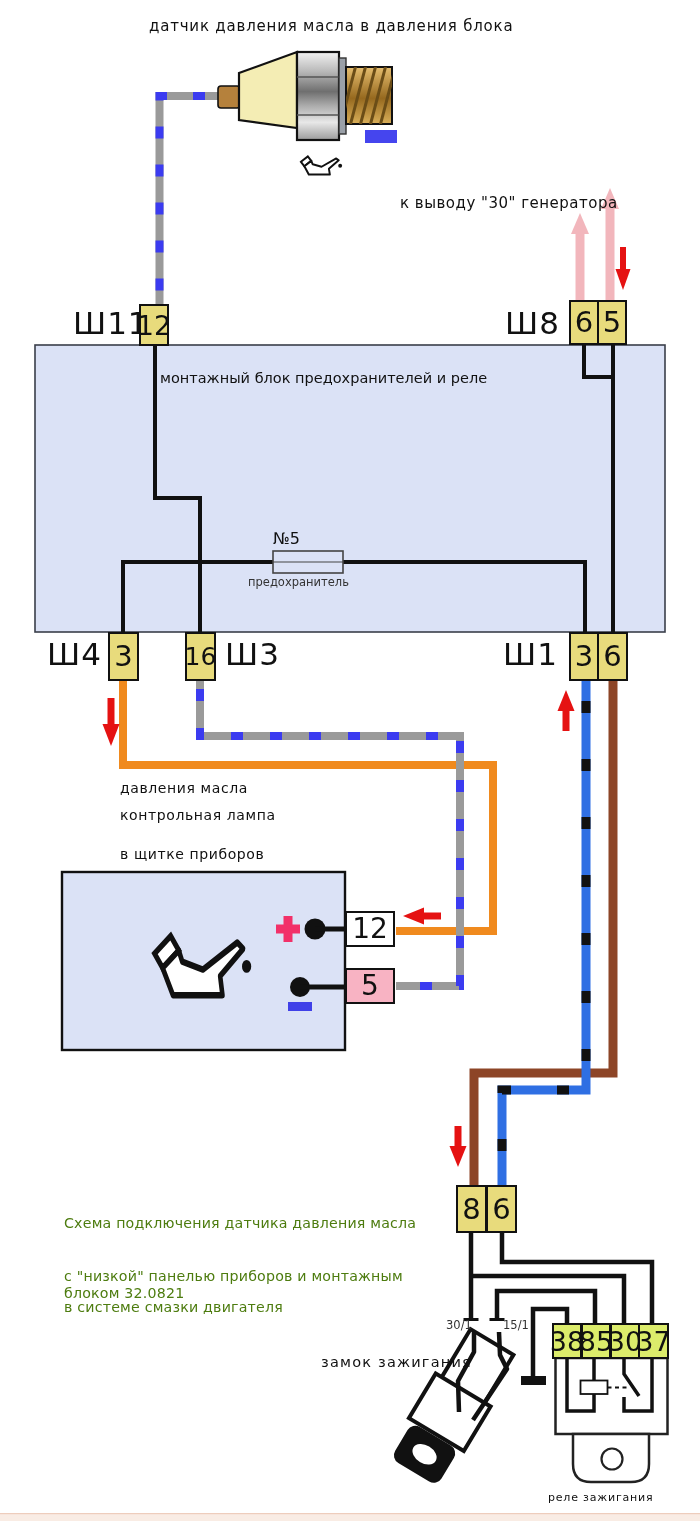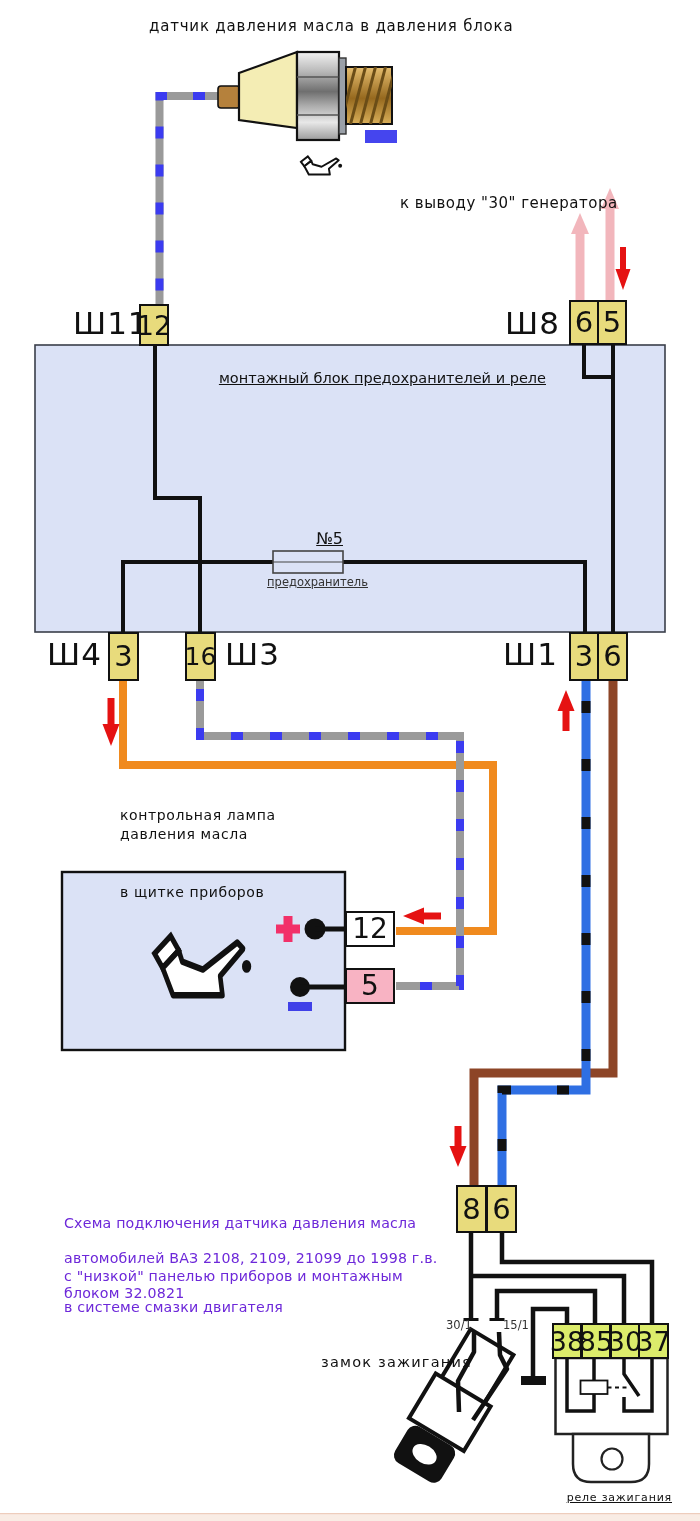--- a/index.html
+++ b/index.html
@@ -6,22 +6,22 @@
   #stage{position:relative;width:700px;height:1521px;background:#fff;overflow:hidden;
          font-family:"DejaVu Sans","Liberation Sans",sans-serif;color:#111;}
   #stage svg{position:absolute;left:0;top:0;}
   .txt{position:absolute;white-space:pre;}
   .pin{position:absolute;box-sizing:border-box;background:#e8db7c;border:2px solid #111;
        display:flex;align-items:center;justify-content:center;font-size:29px;line-height:1;}
   .pin.relaypin{background:#dcec6b;font-size:27px;}
   .shlabel{position:absolute;font-size:31px;line-height:1;letter-spacing:1px;}
   .small{font-size:11.5px;color:#333;}
   .lampline{font-size:14px;line-height:19.5px;letter-spacing:0.6px;}
-  .capline{font-size:14.2px;line-height:17.6px;color:#6d28d9;letter-spacing:0.2px;}
-  .ctr{text-align:right;text-decoration:underline;}
+  .capline{font-size:14.2px;line-height:17.6px;color:#4d7c0f;letter-spacing:0.2px;}
+  .ctr{text-align:left;}
 </style>
 </head>
 <body>
 
 <div id="stage">
 
 <svg width="700" height="1521" viewBox="0 0 700 1521">
   <defs>
     <linearGradient id="nutgrad" x1="0" y1="0" x2="0" y2="1">
       <stop offset="0" stop-color="#f2f2f2"></stop>
@@ -194,29 +194,28 @@
 <div class="shlabel" style="left:47px;top:639px;">Ш4</div>
 <div class="pin" style="left:108px;top:632px;width:31px;height:49px;">3</div>
 <div class="pin" style="left:185px;top:632px;width:31px;height:49px;font-size:25px;">16</div>
 <div class="shlabel" style="left:225px;top:639px;">Ш3</div>
 
 <div class="shlabel" style="left:503px;top:639px;">Ш1</div>
 <div class="pin" style="left:569px;top:632px;width:30px;height:49px;">3</div>
 <div class="pin" style="left:597px;top:632px;width:31px;height:49px;">6</div>
 
 <div class="txt lampline" style="left:120px;top:806px;">контрольная лампа</div>
-<div class="txt lampline" style="left:120px;top:825px;">давления масла</div>
-<div class="txt lampline" style="left:120px;top:883px;">в щитке приборов</div>
+<div class="txt lampline" style="left:120px;top:779px;">давления масла</div>
+<div class="txt lampline" style="left:120px;top:845px;">в щитке приборов</div>
 
 <div class="pin" style="left:345px;top:911px;width:50px;height:36px;background:#fff;font-size:28px;border-width:2.5px;">12</div>
 <div class="pin" style="left:345px;top:968px;width:50px;height:36px;background:#f8b3c3;font-size:28px;border-width:2.5px;">5</div>
 
 <div class="txt capline" style="left:64px;top:1215px;">Схема подключения датчика давления масла</div>
 <div class="txt capline" style="left:64px;top:1299px;">в системе смазки двигателя</div>
-<div class="txt capline" style="left:64px;top:1250px;">автомобилей ВАЗ 2108, 2109, 21099 до 1998 г.в.</div>
 <div class="txt capline" style="left:64px;top:1268px;">с "низкой" панелью приборов и монтажным</div>
 <div class="txt capline" style="left:64px;top:1285px;">блоком 32.0821</div>
 
 <div class="pin" style="left:456px;top:1185px;width:31px;height:48px;">8</div>
 <div class="pin" style="left:486px;top:1185px;width:31px;height:48px;">6</div>
 
 <div class="txt small" style="left:446px;top:1318px;">30/1</div>
 <div class="txt small" style="left:503px;top:1318px;">15/1</div>
 
 <div class="txt" style="left:321px;top:1354px;font-size:14.5px;letter-spacing:1.2px;">замок зажигания</div>

